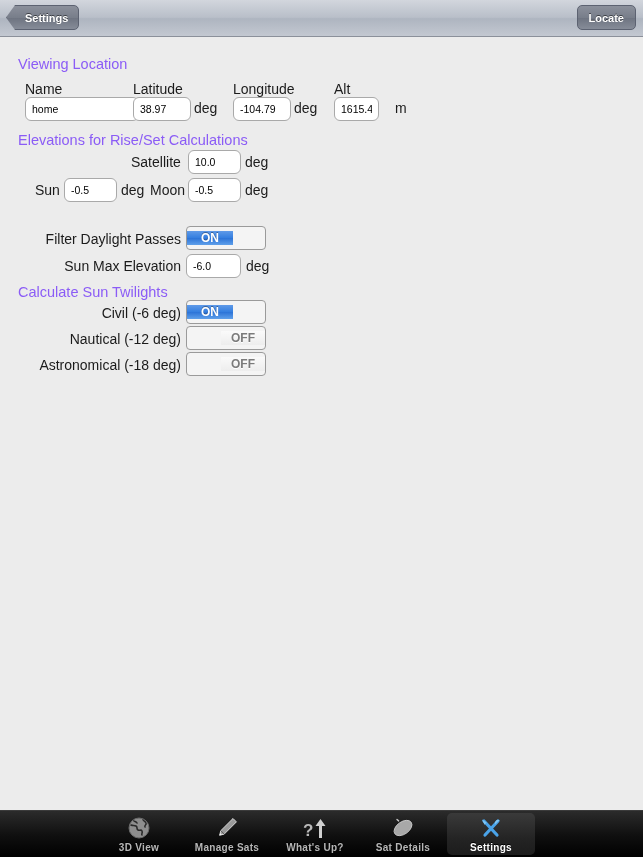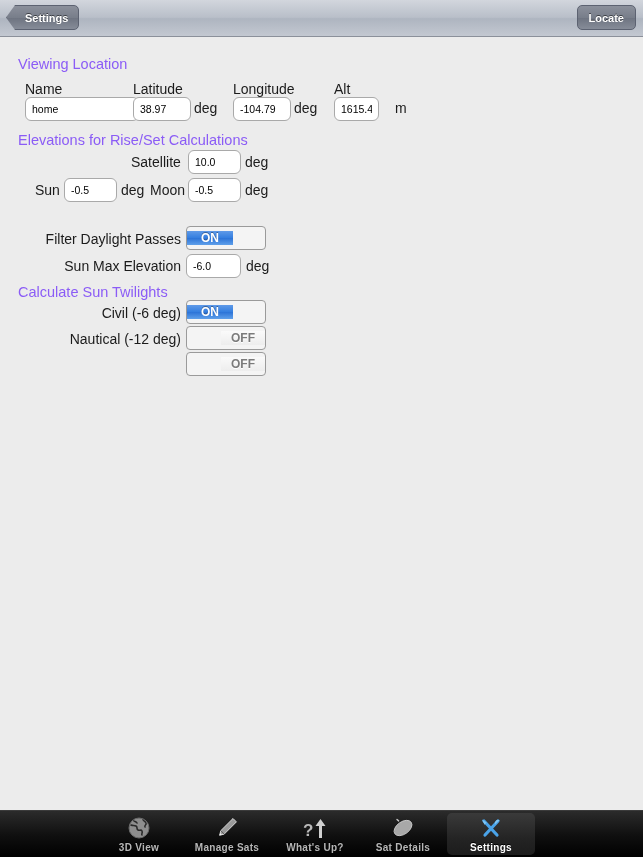--- a/index.html
+++ b/index.html
@@ -179,20 +179,21 @@
     <div class="tl">ON</div>
     <div class="tr"></div>
   </div>
 
   <div class="rowlabel" style="top:294px;padding-left:8px;">Nautical (-12 deg)</div>
   <div class="toggle off" style="left:186px; top:289px;">
     <div class="tl"></div>
     <div class="tr">OFF</div>
   </div>
 
+  <div class="rowlabel" style="top:320px;">Astronomical (-18 deg)</div>
   <div class="toggle off" style="left:186px; top:315px;">
     <div class="tl"></div>
     <div class="tr">OFF</div>
   </div>
 </div>
 
 <div class="tabbar">
   <div class="spacer"></div>
 
   <div class="tab">

